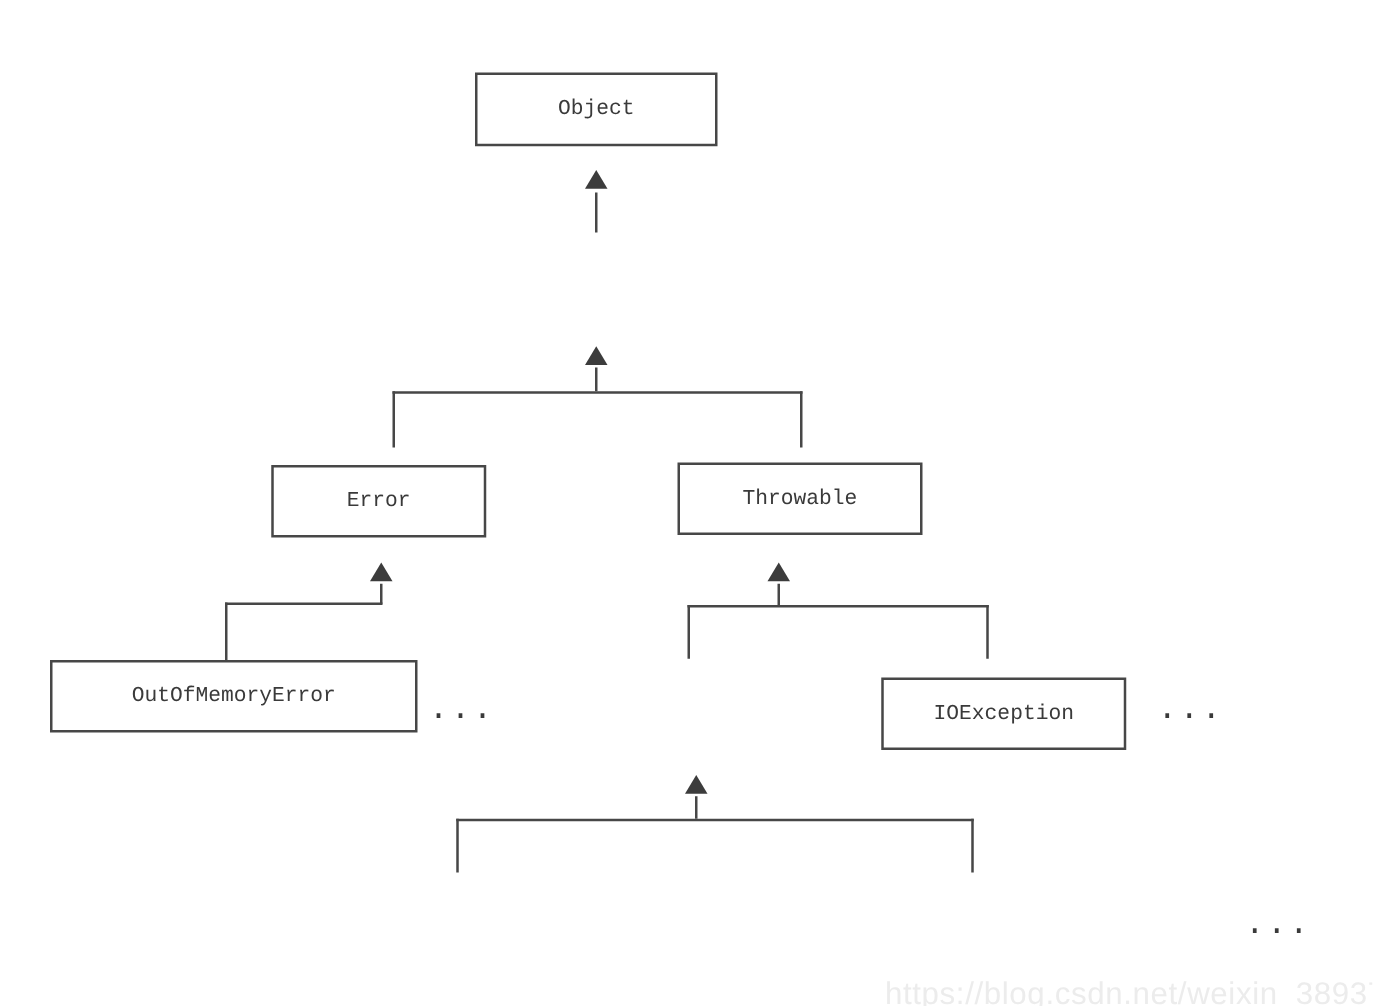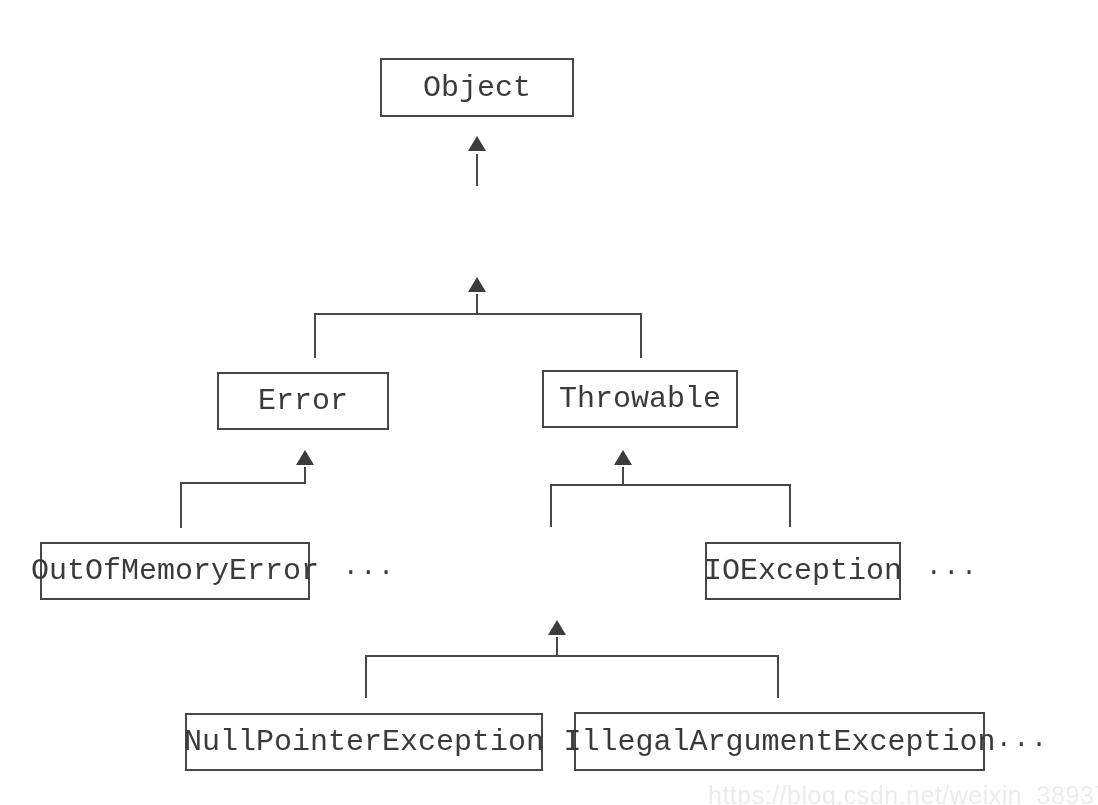--- a/index.html
+++ b/index.html
@@ -19,21 +19,21 @@
   .node {
     position: absolute;
     box-sizing: border-box;
     border: 2px solid var(--line, #474747);
     background: #ffffff;
     display: flex;
     align-items: center;
     justify-content: center;
   }
   .node-label {
-    font-size: 30px;
+    font-size: 17px;
     color: var(--text, #3a3a3a);
     white-space: nowrap;
   }
   .line {
     position: absolute;
     background: var(--line, #474747);
   }
   .vline { width: 2px; }
   .hline { height: 2px; }
   .arrowhead {
@@ -73,36 +73,30 @@
 
 
   <div class="node" style="left:217px; top:372px; width:172px; height:58px">
     <span class="node-label">Error</span>
   </div>
 
   <div class="node" style="left:542px; top:370px; width:196px; height:58px">
     <span class="node-label">Throwable</span>
   </div>
 
-  <div class="node" style="left:40px; top:542px; width:270px; height:58px">
+  <div class="node" style="left:40px; top:528px; width:294px; height:58px">
     <span class="node-label">OutOfMemoryError</span>
   </div>
 
 
   <div class="node" style="left:705px; top:542px; width:196px; height:58px">
     <span class="node-label">IOException</span>
   </div>
 
-  <div class="node" style="left:185px; top:713px; width:358px; height:58px">
-    <span class="node-label">NullPointerException</span>
-  </div>
 
-  <div class="node" style="left:574px; top:712px; width:411px; height:59px">
-    <span class="node-label">IllegalArgumentException</span>
-  </div>
 
   <div class="arrowhead" style="left:468px; top:136px"></div>
   <div class="line vline" style="left:476px; top:154px; height:32px"></div>
 
   <div class="arrowhead" style="left:468px; top:277px"></div>
   <div class="line vline" style="left:476px; top:294px; height:19px"></div>
   <div class="line hline" style="left:314px; top:313px; width:328px"></div>
   <div class="line vline" style="left:314px; top:313px; height:45px"></div>
   <div class="line vline" style="left:640px; top:313px; height:45px"></div>
 

